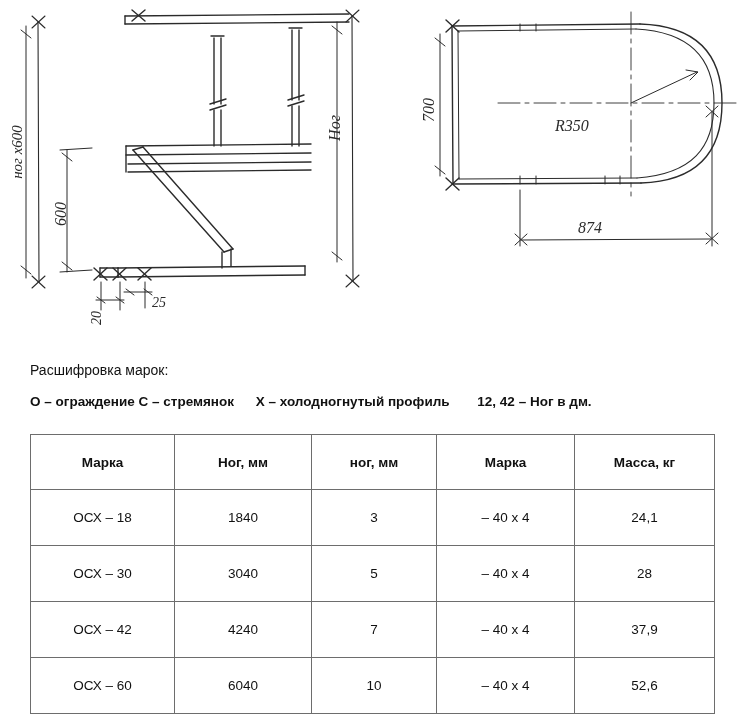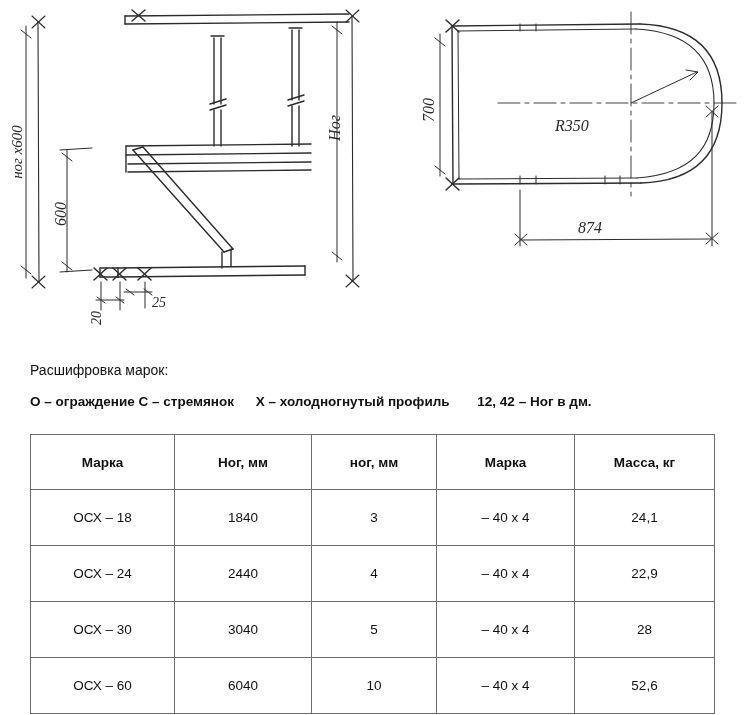--- a/index.html
+++ b/index.html
@@ -275,34 +275,34 @@
   </thead>
   <tbody>
     <tr>
       <td>ОСХ – 18</td>
       <td>1840</td>
       <td>3</td>
       <td>– 40 х 4</td>
       <td>24,1</td>
     </tr>
     <tr>
-      <td>ОСХ – 24</td>
-      <td>2440</td>
-      <td>4</td>
-      <td>– 40 х 4</td>
-      <td>22,9</td>
-    </tr>
-    <tr>
       <td>ОСХ – 30</td>
       <td>3040</td>
       <td>5</td>
       <td>– 40 х 4</td>
       <td>28</td>
     </tr>
     <tr>
+      <td>ОСХ – 42</td>
+      <td>4240</td>
+      <td>7</td>
+      <td>– 40 х 4</td>
+      <td>37,9</td>
+    </tr>
+    <tr>
       <td>ОСХ – 60</td>
       <td>6040</td>
       <td>10</td>
       <td>– 40 х 4</td>
       <td>52,6</td>
     </tr>
   </tbody>
 </table>
 
 </body></html>

